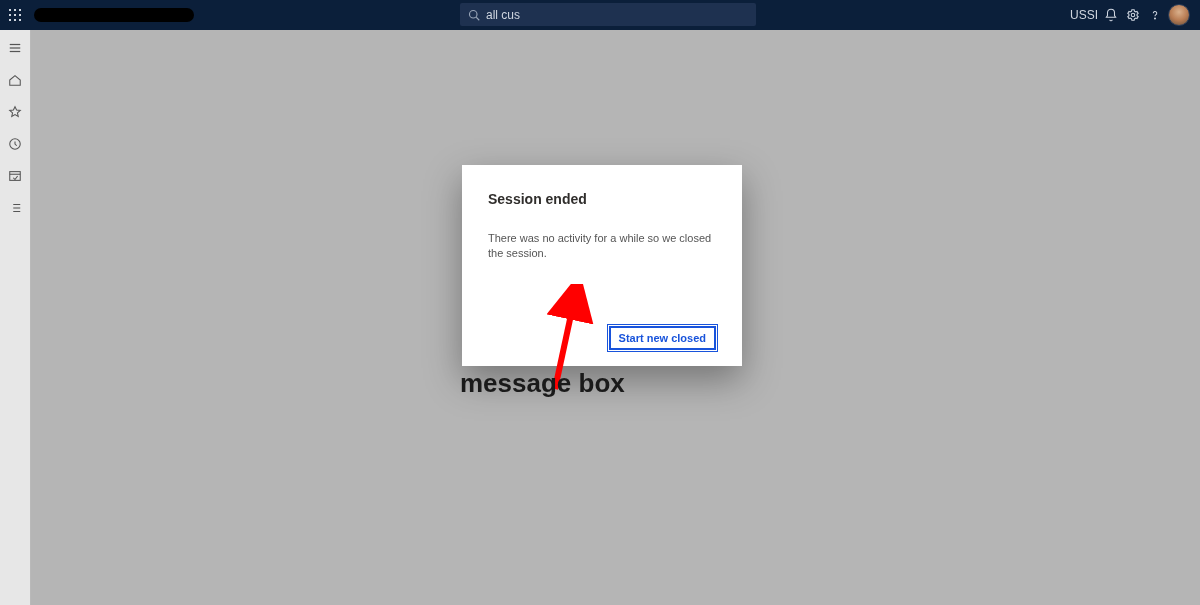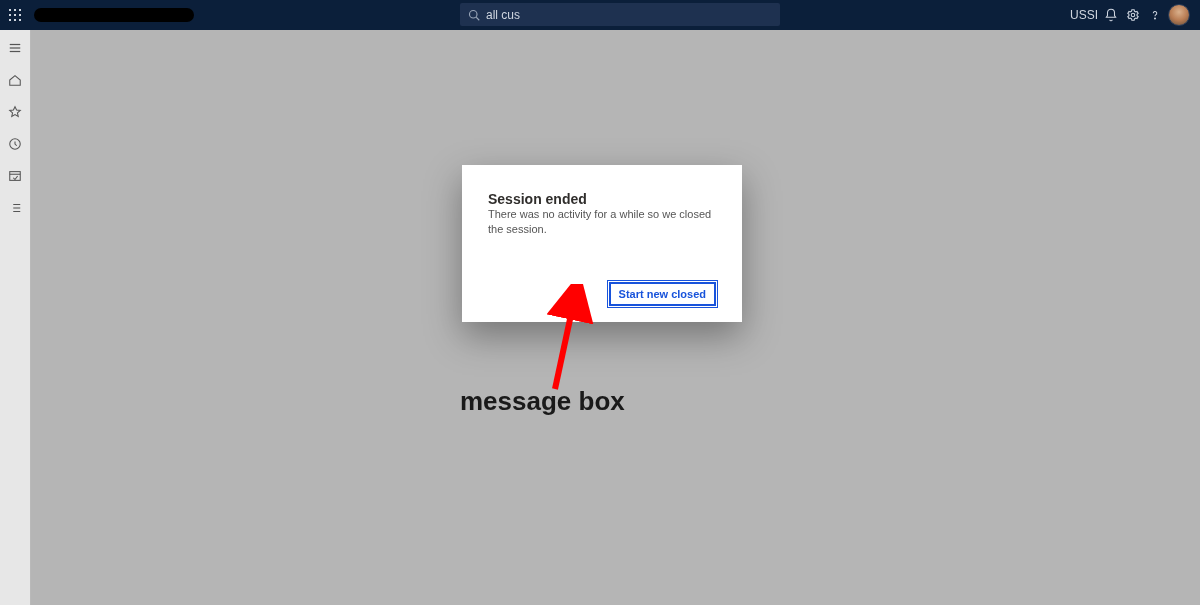--- a/index.html
+++ b/index.html
@@ -32,21 +32,21 @@
       width: 160px;
       height: 14px;
       background: #000;
       border-radius: 7px;
       margin-left: 4px;
     }
     .search-wrap {
       position: absolute;
       left: 460px;
       top: 3px;
-      width: 320px;
+      width: 296px;
       height: 23px;
       background: #1e3150;
       border-radius: 2px;
       display: flex;
       align-items: center;
       padding: 0 8px;
       color: #9aa6b8;
       font-size: 12px;
     }
     .search-wrap .sicon { margin-right: 6px; display: flex; align-items: center; }
@@ -122,27 +122,27 @@
       width: 280px;
       background: #ffffff;
       box-shadow: 0 14px 34px rgba(0,0,0,0.35);
       padding: 26px 26px 16px 26px;
       z-index: 20;
     }
     .dialog-title {
       font-size: 14px;
       font-weight: 600;
       color: #302e2c;
-      margin-bottom: 0;
+      margin-bottom: 24px;
     }
     .dialog-msg {
       font-size: 11px;
       color: #555;
       line-height: 1.4;
-      margin-bottom: 44px;
+      margin-bottom: 64px;
     }
     .dialog-footer {
       display: flex;
       justify-content: flex-end;
     }
     .primary-btn {
       background: #fff;
       color: #1853db;
       border: 2px solid #1853db;
       outline: 1px solid #1853db;
@@ -155,21 +155,21 @@
     .annotation-arrow {
       position: absolute;
       left: 545px;
       top: 284px;
       z-index: 25;
       pointer-events: none;
     }
     .annotation-label {
       position: absolute;
       left: 460px;
-      top: 386px;
+      top: 368px;
       font-size: 26px;
       font-weight: 700;
       color: #1a1a1a;
       z-index: 25;
       pointer-events: none;
     }
   </style>
 </head>
 <body>
 

